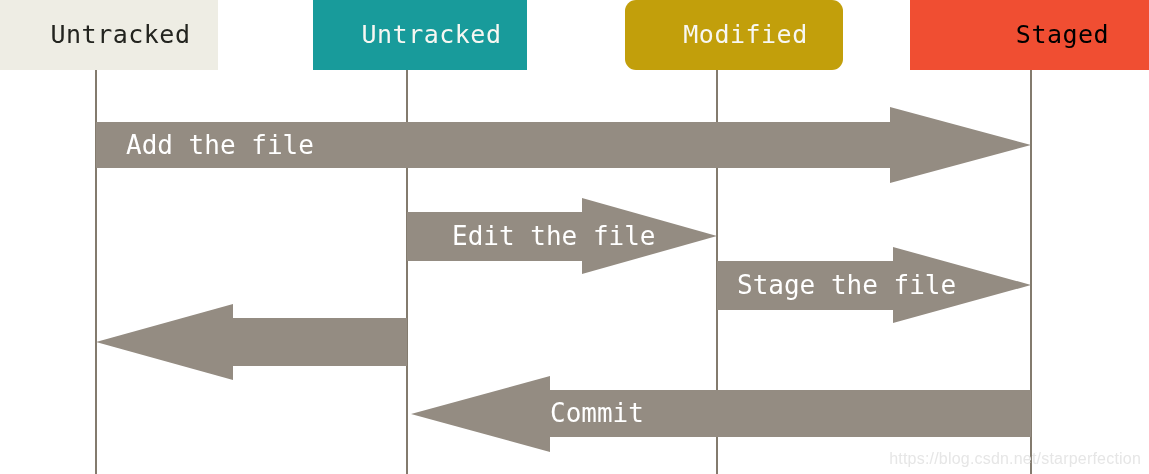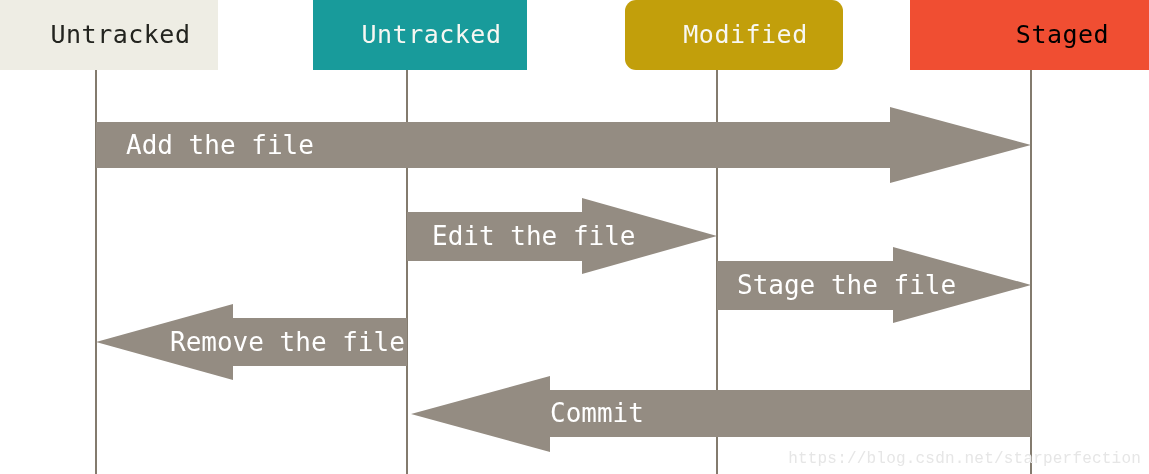--- a/index.html
+++ b/index.html
@@ -28,37 +28,37 @@
   .arrow-label{
     position:absolute;color:#ffffff;font-size:26px;white-space:nowrap;
   }
   
   .a1-shaft{left:96px;top:122px;width:794px;height:46px;}
   .a1-head {left:890px;top:107px;border-left-width:141px;}
   .a1-label{left:126px;top:122px;height:46px;line-height:46px;}
   
   .a2-shaft{left:407px;top:212px;width:175px;height:49px;}
   .a2-head {left:582px;top:198px;border-left-width:135px;}
-  .a2-label{left:432px;top:212px;height:65px;line-height:49px;}
+  .a2-label{left:452px;top:212px;height:65px;line-height:49px;}
   
   .a3-shaft{left:717px;top:261px;width:176px;height:49px;}
   .a3-head {left:893px;top:247px;border-left-width:138px;}
   .a3-label{left:737px;top:261px;height:54px;line-height:49px;}
   
   .a4-shaft{left:233px;top:318px;width:174px;height:48px;}
   .a4-head {left:96px;top:304px;border-right-width:137px;}
   .a4-label{left:170px;top:318px;height:48px;line-height:48px;}
   
   .a5-shaft{left:550px;top:390px;width:481px;height:47px;}
   .a5-head {left:411px;top:376px;border-right-width:139px;}
   .a5-label{left:550px;top:390px;width:481px;height:47px;line-height:47px;text-align:left;}
   
   .watermark{
     position:absolute;right:8px;bottom:6px;color:#e6e6e6;
-    font-family:Liberation Mono, monospace;font-size:16px;letter-spacing:0.2px;
+    font-family:Liberation Sans, sans-serif;font-size:16px;letter-spacing:0.2px;
   }
 </style>
 </head>
 <body>
 
 <div class="canvas">
 
   <div class="state state-untracked">
     <span>Untracked</span>
   </div>
@@ -84,21 +84,20 @@
   <div class="shaft a2-shaft"></div>
   <div class="head head-right a2-head"></div>
   <div class="arrow-label a2-label">Edit the file</div>
 
   <div class="shaft a3-shaft"></div>
   <div class="head head-right a3-head"></div>
   <div class="arrow-label a3-label">Stage the file</div>
 
   <div class="shaft a4-shaft"></div>
   <div class="head head-left a4-head"></div>
-  <div class="arrow-label a4-label">Remove the file</div>
 
   <div class="shaft a5-shaft"></div>
   <div class="head head-left a5-head"></div>
   <div class="arrow-label a5-label">Commit</div>
 
   <div class="watermark">https://blog.csdn.net/starperfection</div>
 
 </div>
 
 </body></html>

